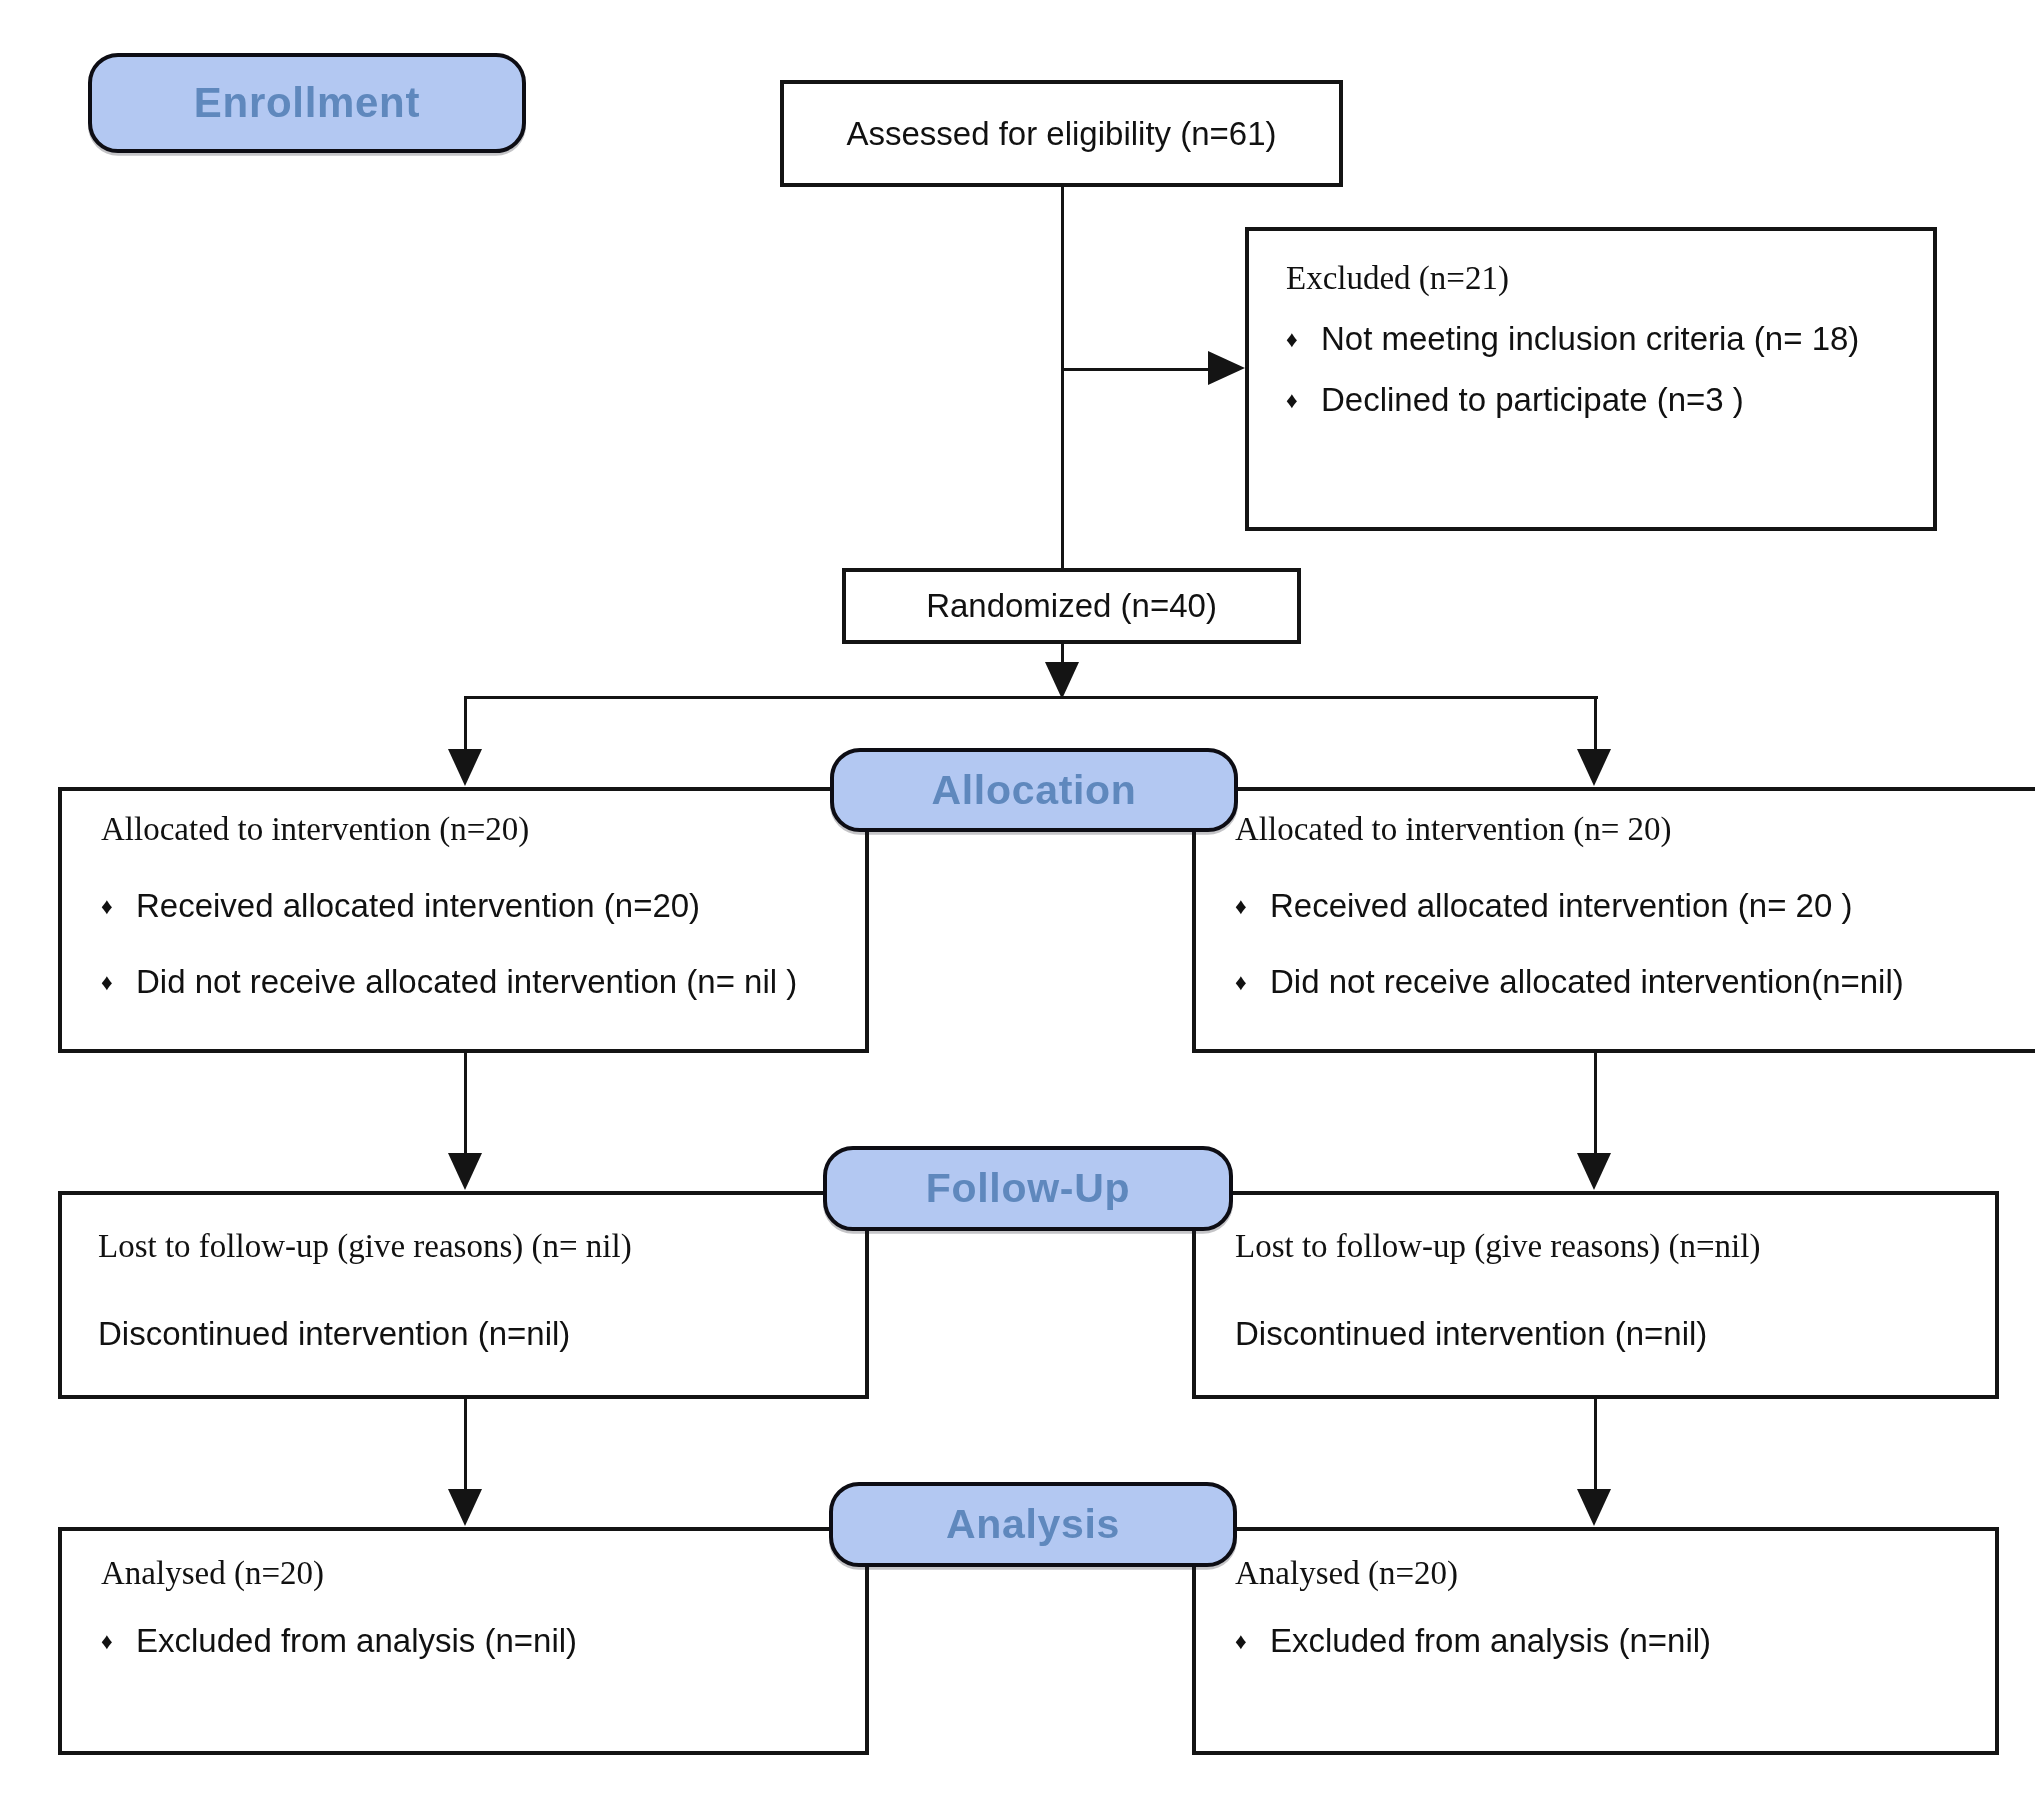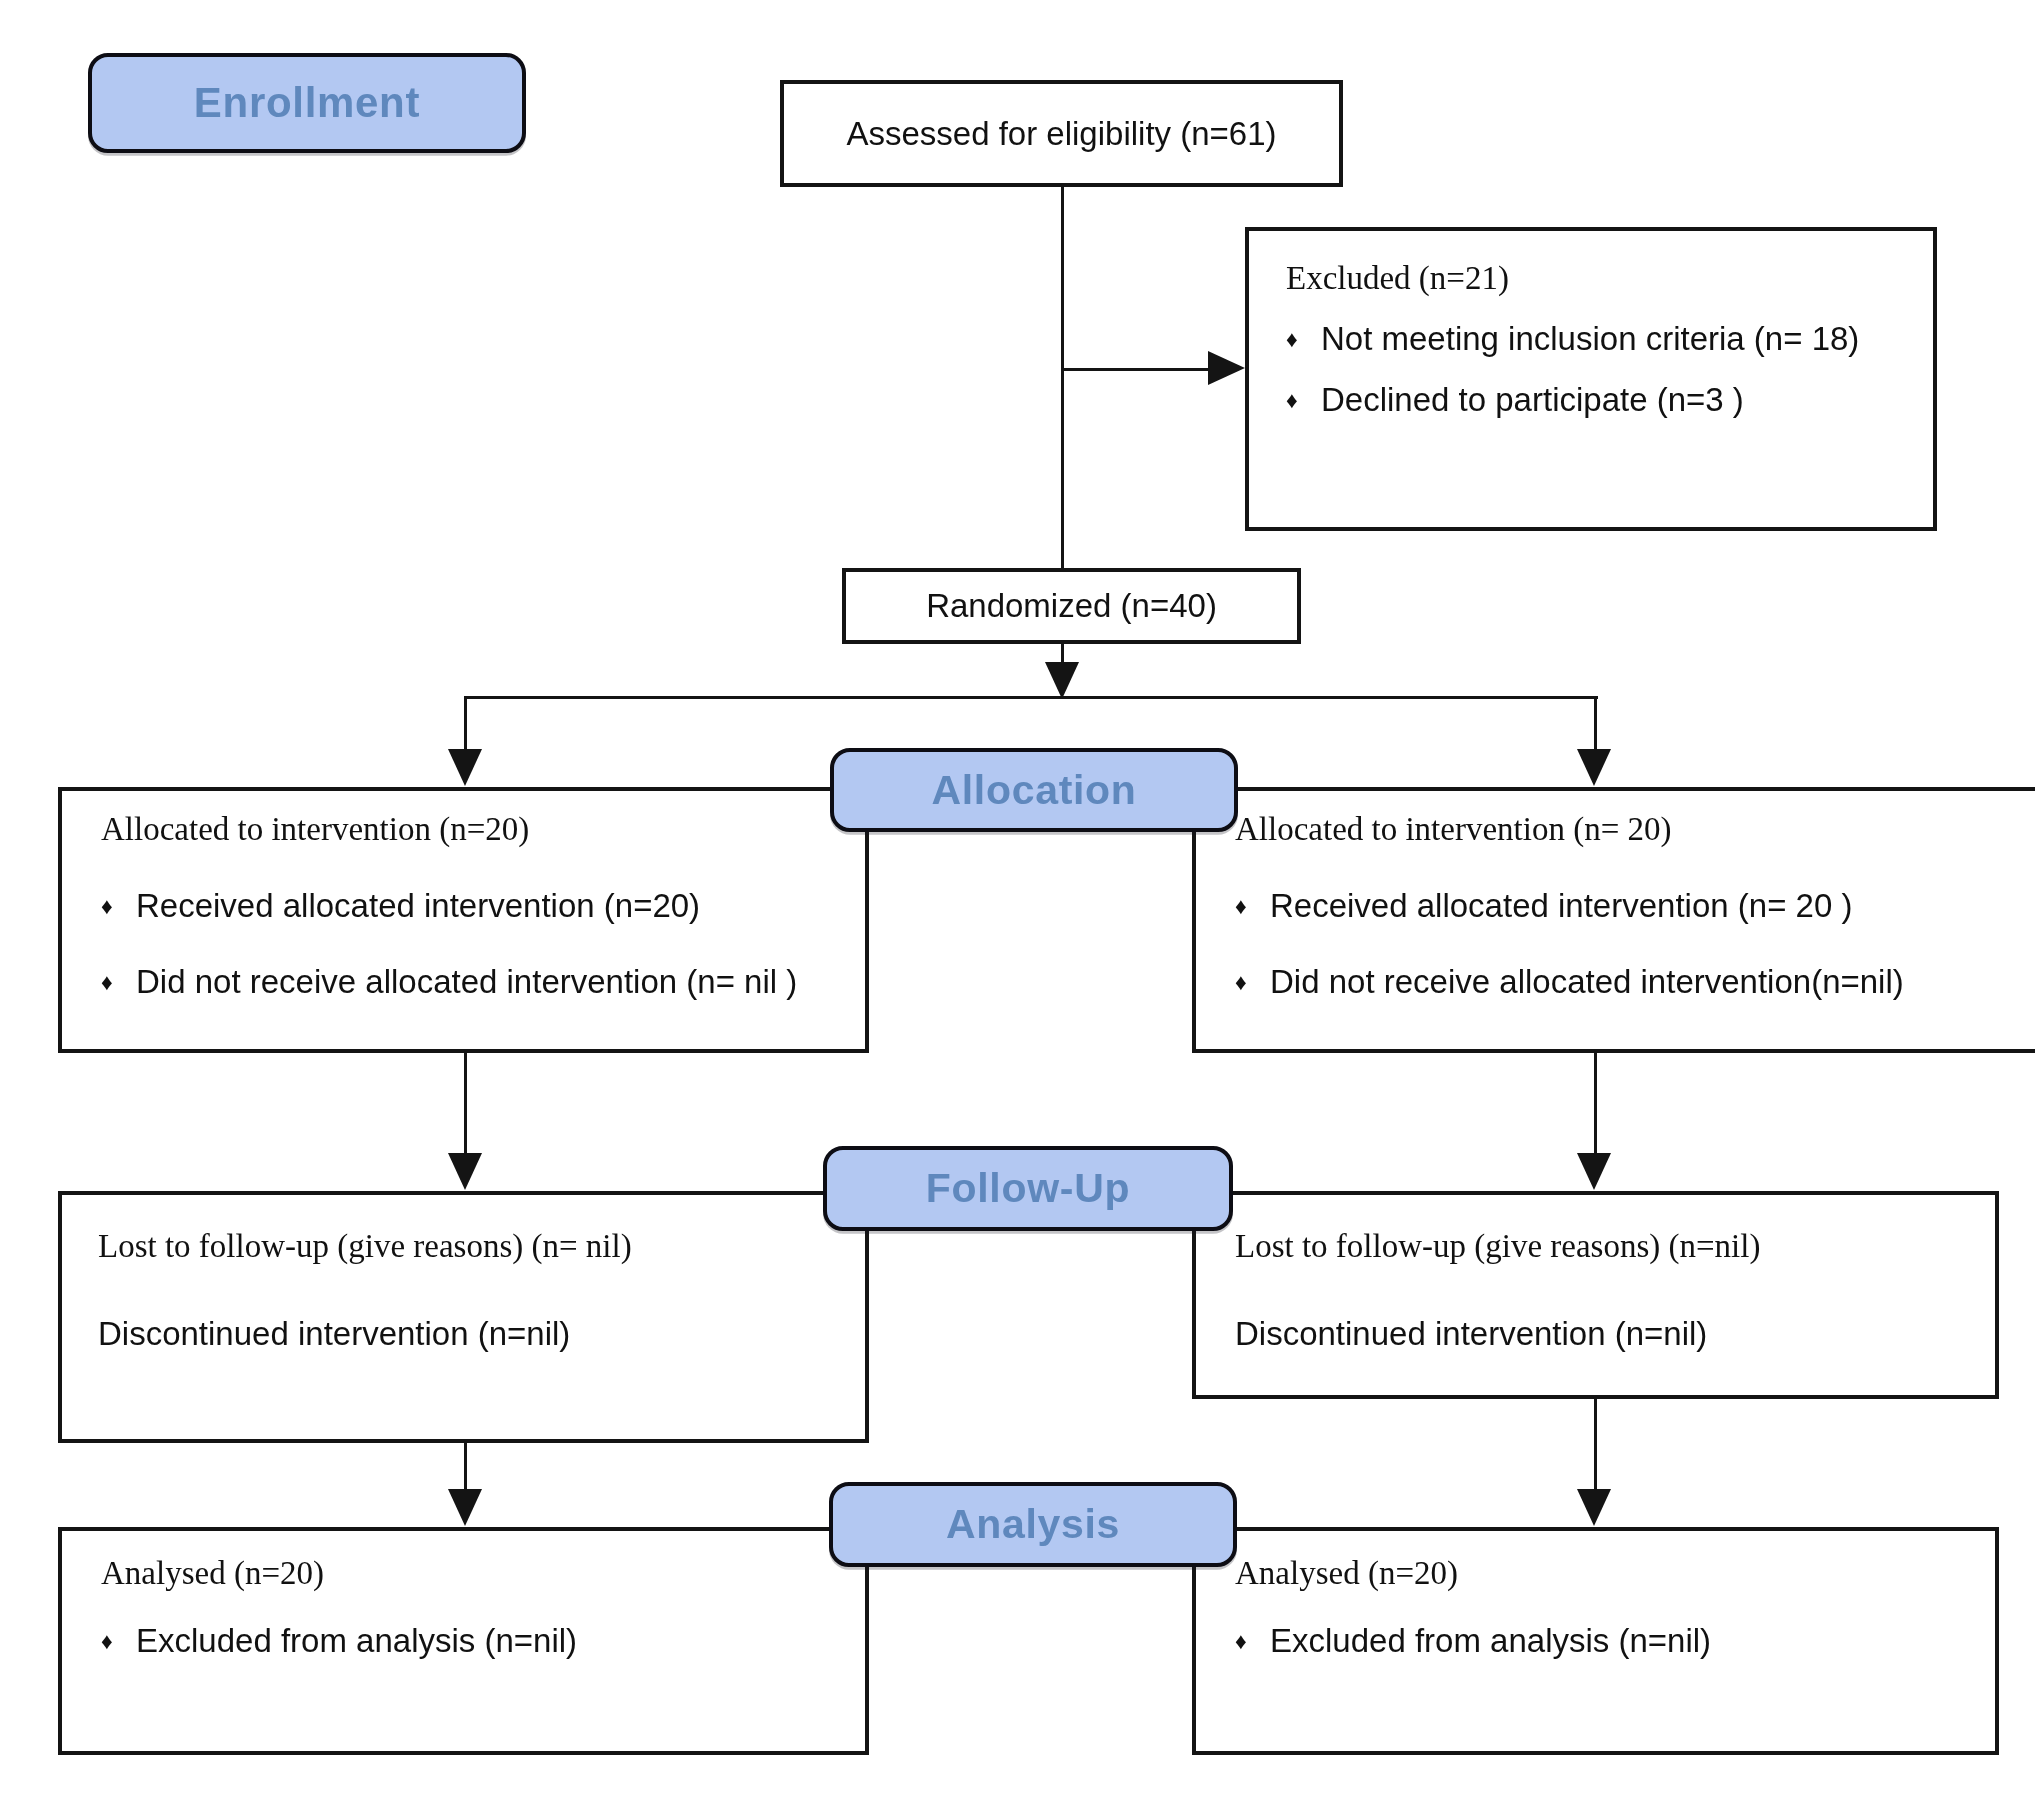--- a/index.html
+++ b/index.html
@@ -8,21 +8,21 @@
 
   
   .box {
     position:absolute; background:#ffffff; border:4.1px solid #141414;
     box-sizing:border-box; color:#111111; font-size:33px; line-height:1.15; z-index:2;
   }
   .box.center { display:flex; align-items:center; justify-content:center; text-align:center; }
 
   
   .stage {
-    position:absolute; background:#b3c8f2; border:4.7px solid #0d0d14; border-radius:20px;
+    position:absolute; background:#b3c8f2; border:4.7px solid #0d0d14; border-radius:30px;
     box-sizing:border-box; display:flex; align-items:center; justify-content:center;
     color:#5f88bd; font-weight:bold; font-size:42px; letter-spacing:0.7px; z-index:5;
     box-shadow:0 2.7px 0 rgba(20,20,30,0.25);
   }
 
   
   .vline, .hline { position:absolute; background:#141414; z-index:1; }
   .arrow-down {
     position:absolute; width:0; height:0; z-index:1;
     border-left:17.6px solid transparent; border-right:17.6px solid transparent;
@@ -125,21 +125,21 @@
     <div class="bullet-row">
       <span class="diamond">♦</span>
       <span>Received allocated intervention (n= 20 )</span>
     </div>
     <div class="bullet-row">
       <span class="diamond">♦</span>
       <span>Did not receive allocated intervention(n=nil)</span>
     </div>
   </div>
 
-  <div class="box pad-fu" style="left:58px; top:1191px; width:811px; height:252px;padding-left:36px;">
+  <div class="box pad-fu" style="left:58px; top:1191px; width:811px; height:208px;padding-left:36px;">
     <span class="box-title">Lost to follow-up (give reasons) (n= nil)</span>
     <span class="fu-line2">Discontinued intervention (n=nil)</span>
   </div>
 
   <div class="box pad-fu" style="left:1192px; top:1191px; width:807px; height:208px;">
     <span class="box-title">Lost to follow-up (give reasons) (n=nil)</span>
     <span class="fu-line2">Discontinued intervention (n=nil)</span>
   </div>
 
   <div class="box pad-an m-an" style="left:58px; top:1527px; width:811px; height:228px;">

